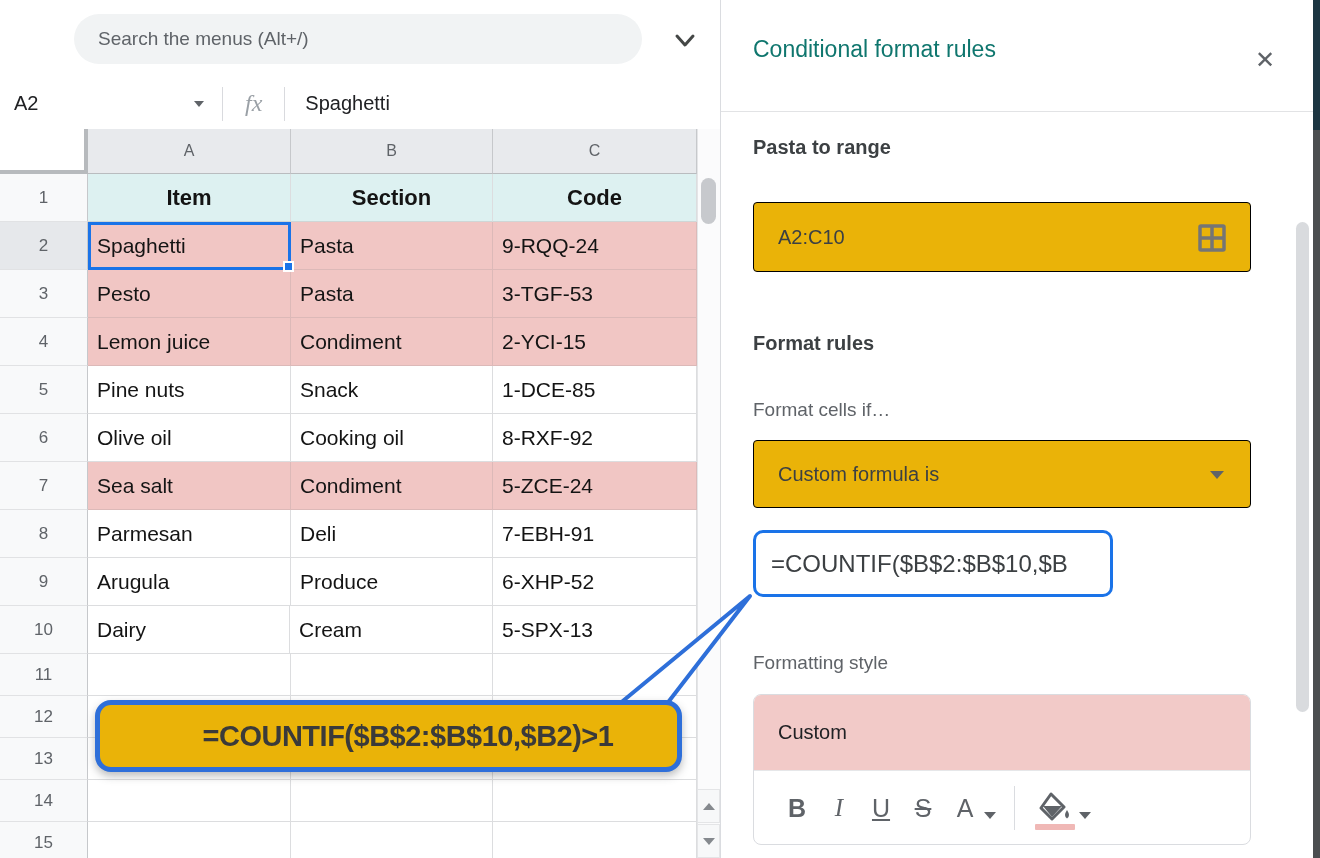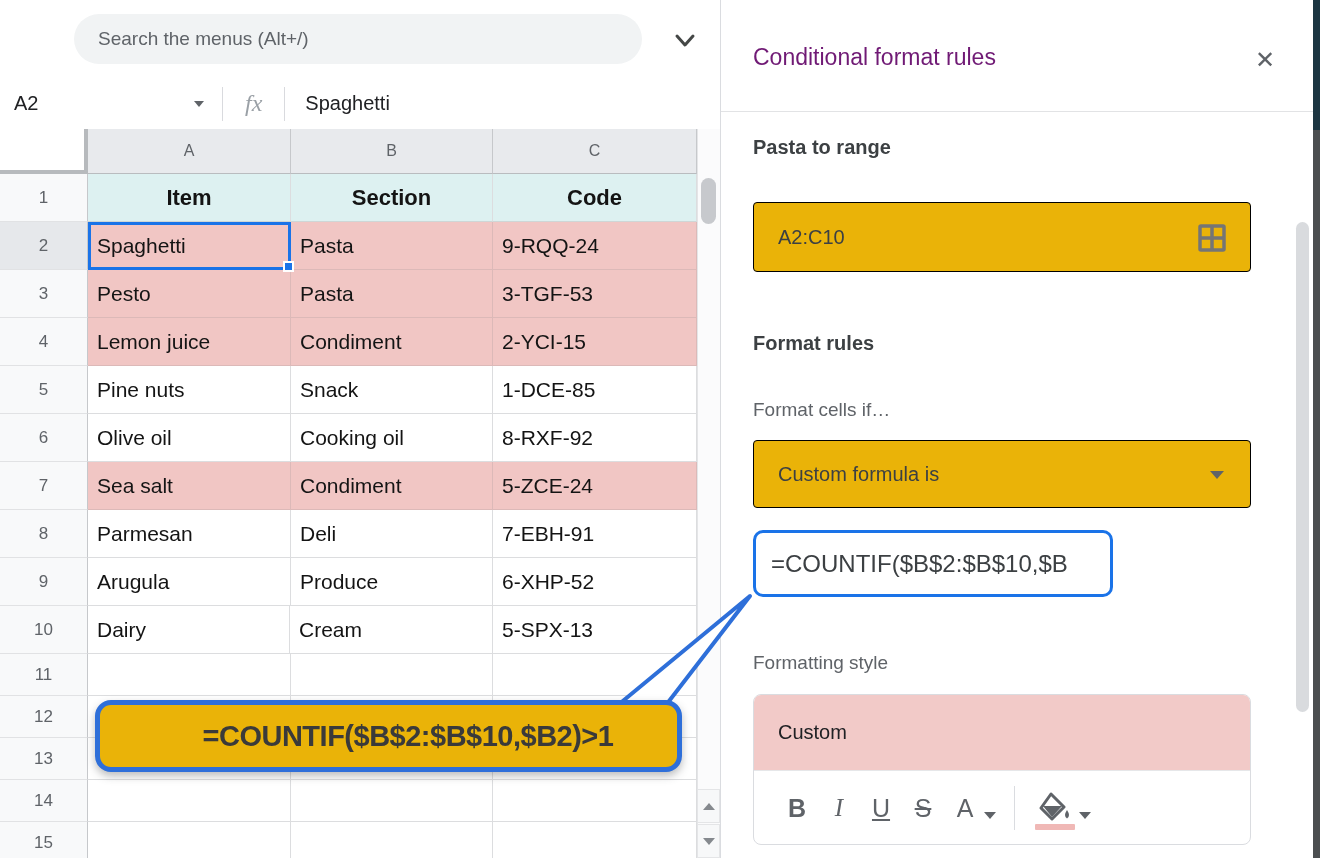--- a/index.html
+++ b/index.html
@@ -39,21 +39,21 @@
   .scroll-btn{position:absolute;left:697px;width:23px;height:34px;background:#f7f8f9;border:1px solid #e4e5e7;box-sizing:border-box;display:flex;align-items:center;justify-content:center;}
   .tri-up{width:0;height:0;border-left:6px solid transparent;border-right:6px solid transparent;border-bottom:7px solid #85898e;}
   .tri-dn{width:0;height:0;border-left:6px solid transparent;border-right:6px solid transparent;border-top:7px solid #85898e;}
   
   .tail-svg{position:absolute;left:0;top:0;width:1320px;height:858px;z-index:40;pointer-events:none;}
   .callout{position:absolute;left:95px;top:700px;width:587px;height:72px;background:#eab308;border:5px solid var(--callout-blue);border-radius:16px;box-sizing:border-box;z-index:41;display:flex;align-items:center;justify-content:center;box-shadow:0 4px 8px rgba(60,64,67,.35);padding-left:39px;}
   .callout span{font-size:29px;font-weight:700;color:#3a3a3a;letter-spacing:-0.5px;}
   
   .panel{position:absolute;left:720px;top:0;width:593px;height:858px;background:#fff;border-left:1px solid #dadce0;box-sizing:border-box;}
   .panel-head{position:absolute;left:0;top:0;width:100%;height:112px;border-bottom:1px solid #e2e3e5;box-sizing:border-box;}
-  .panel-title{position:absolute;left:32px;top:44px;font-size:23px;color:#701a75;}
+  .panel-title{position:absolute;left:32px;top:36px;font-size:23px;color:#0f766e;}
   .close-x{position:absolute;left:528px;top:44px;width:32px;height:32px;display:flex;align-items:center;justify-content:center;font-size:24px;color:#5f6368;cursor:pointer;}
   .sec-h{position:absolute;left:32px;font-size:20px;font-weight:700;color:#3c4043;}
   .lbl{position:absolute;left:32px;font-size:19px;color:#5f6368;}
   .field{position:absolute;left:32px;width:498px;border:1px solid #000000;border-radius:4px;box-sizing:border-box;background:#eab308;display:flex;align-items:center;}
   .field .txt{font-size:20px;color:#3c4043;padding-left:24px;white-space:nowrap;overflow:hidden;}
   .range-field{top:202px;height:70px;}
   .grid-ico{position:absolute;right:22px;top:19px;}
   .cond-field{top:440px;height:68px;}
   .dd-arrow{position:absolute;right:26px;top:30px;width:0;height:0;border-left:7px solid transparent;border-right:7px solid transparent;border-top:8px solid #5f6368;}
   .formula-field{position:absolute;left:32px;top:530px;width:360px;height:67px;border:3px solid var(--selection-blue);border-radius:10px;box-sizing:border-box;background:#fff;display:flex;align-items:center;z-index:42;}

